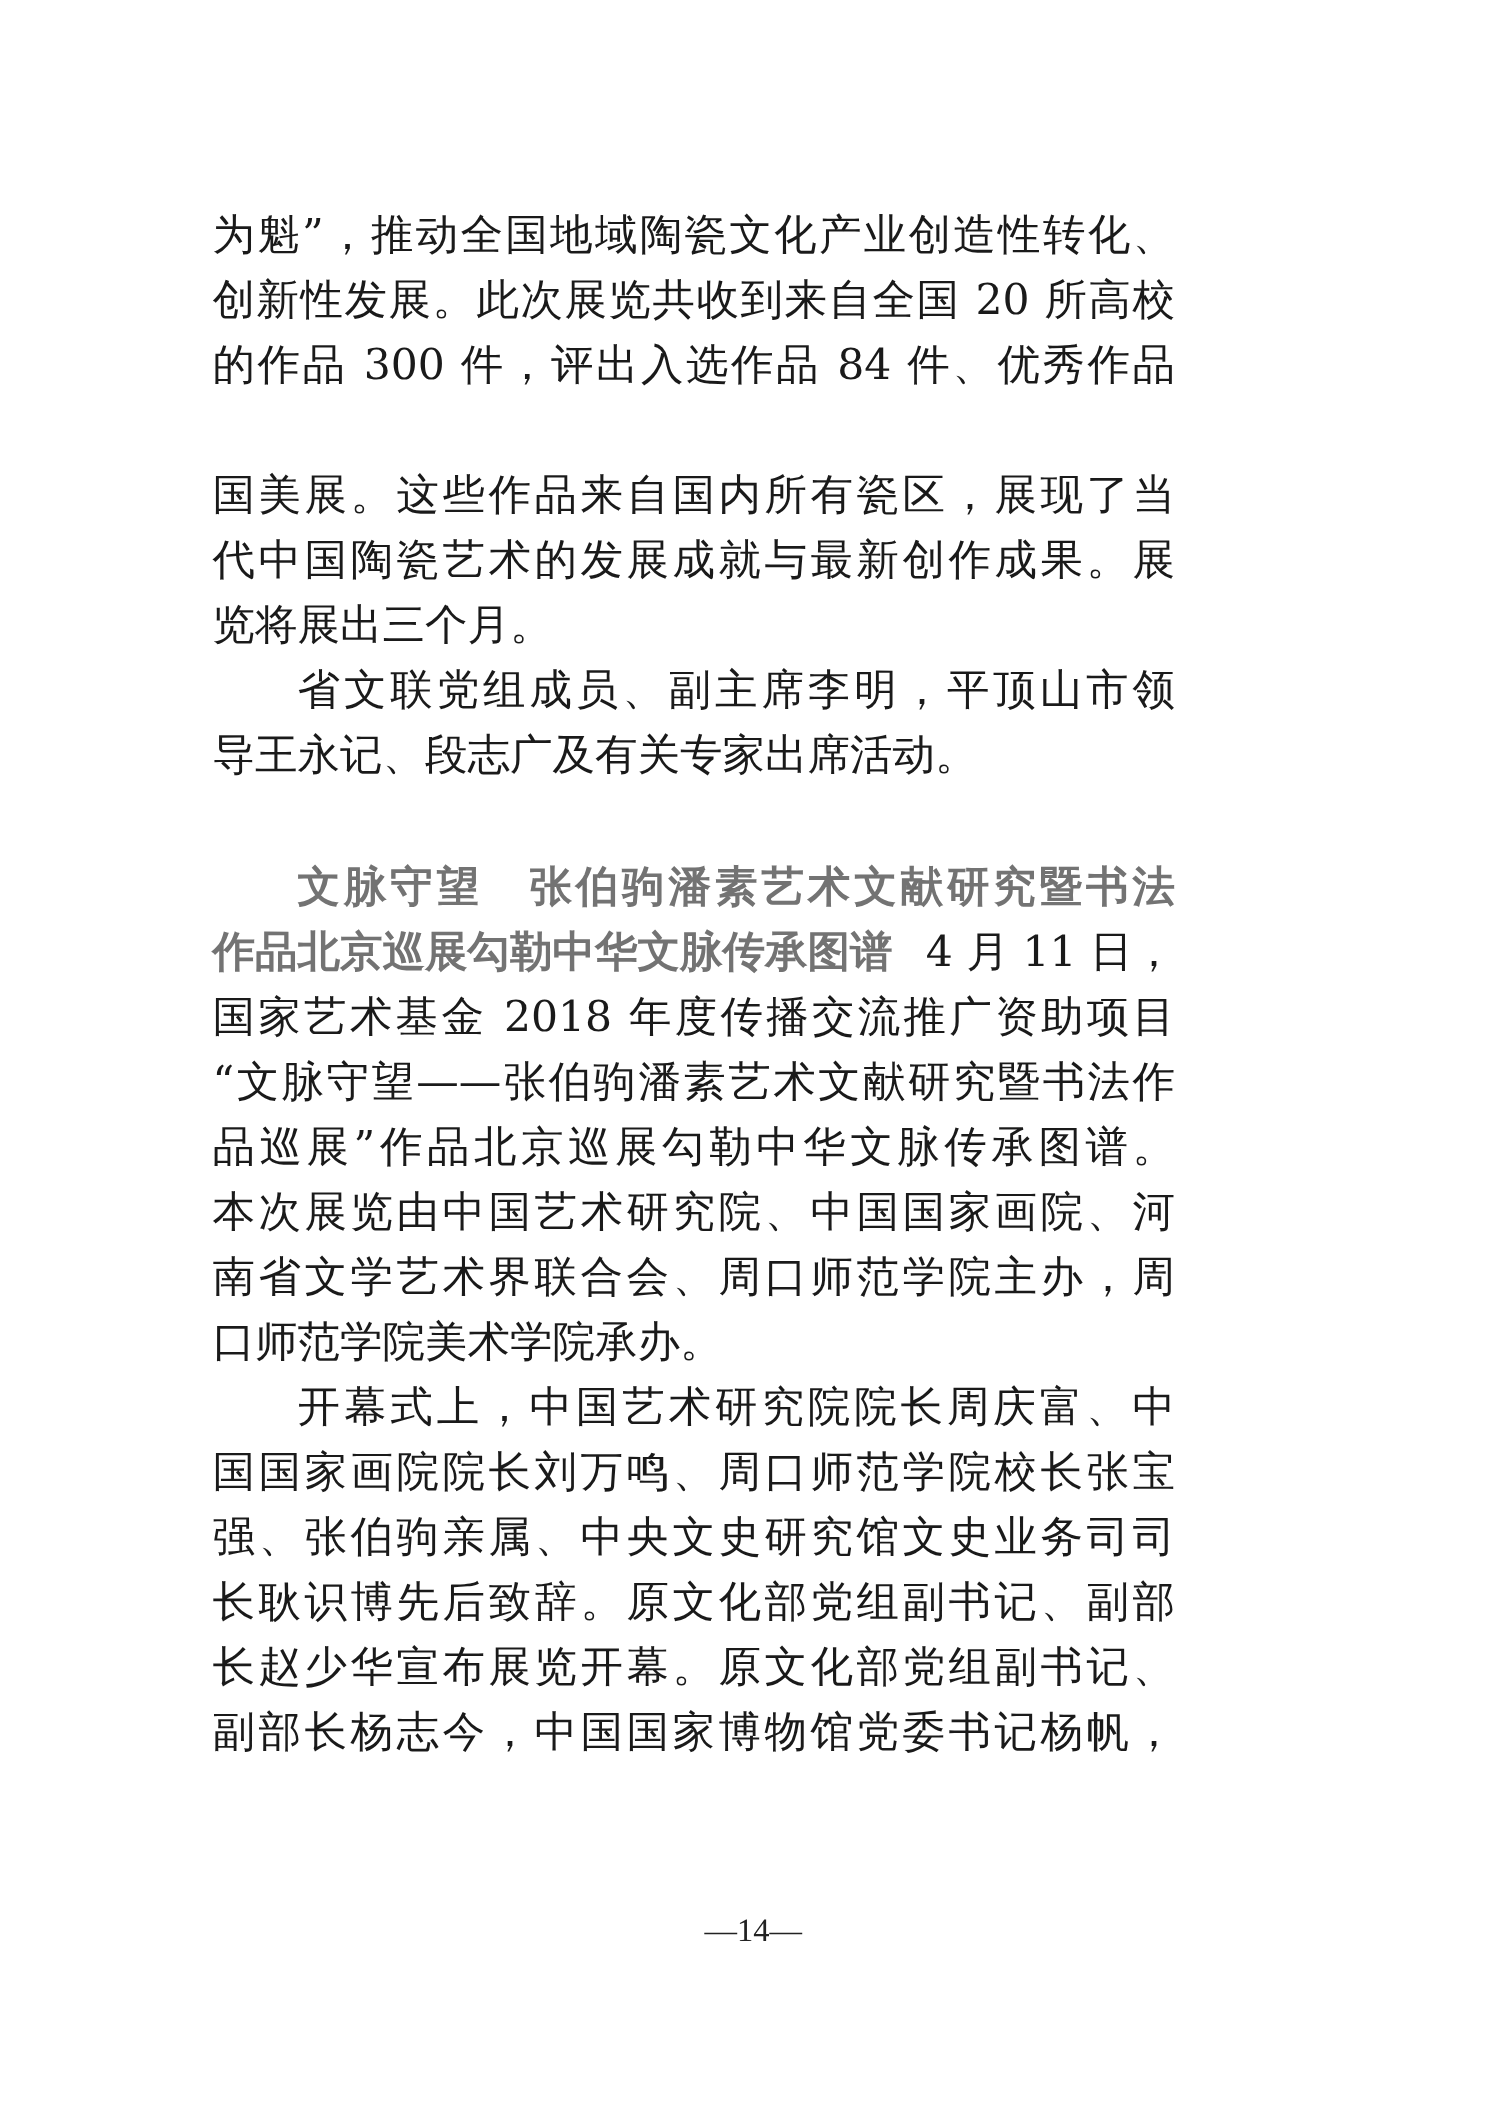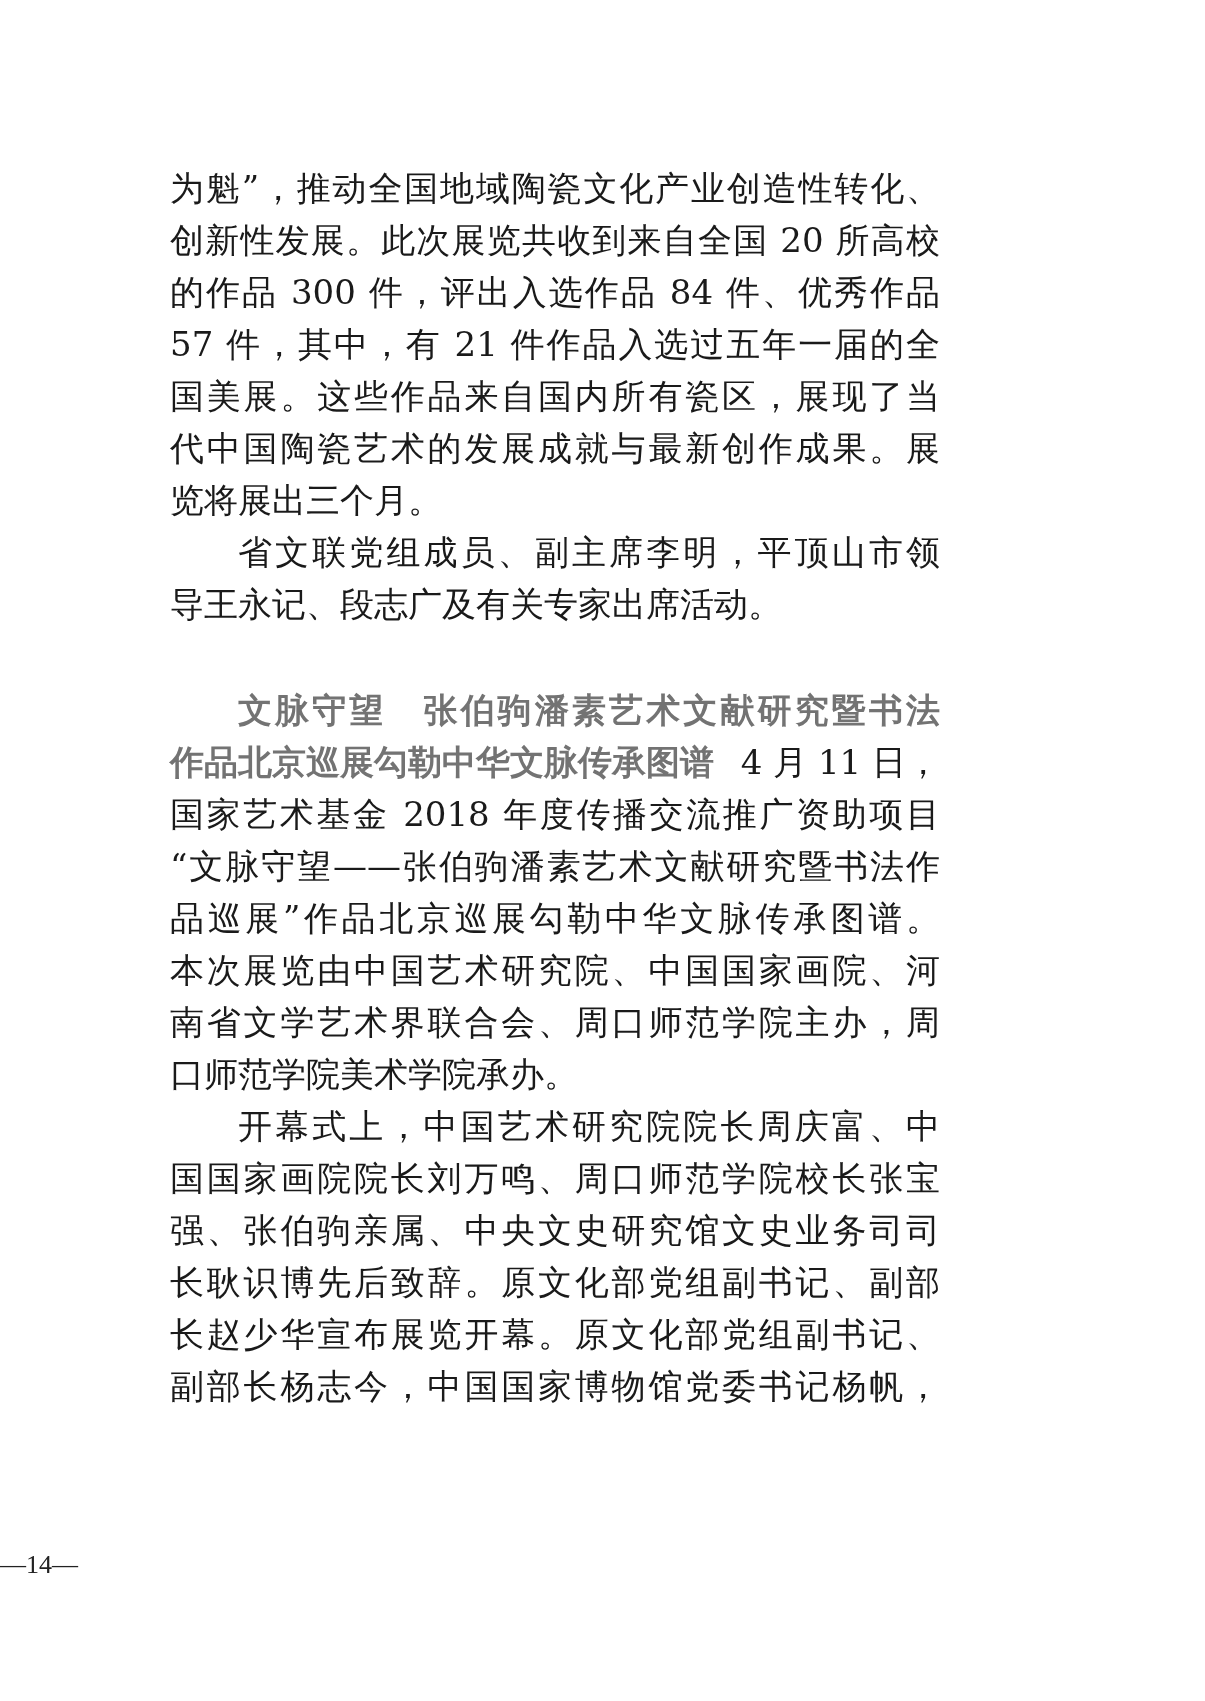--- a/index.html
+++ b/index.html
@@ -17,35 +17,34 @@
     white-space: nowrap;
     text-align: justify;
     text-align-last: justify;
     letter-spacing: 0px;
   }
   .line.last { text-align-last: left; }
   .bold { font-family: "DejaVu Sans", "Liberation Sans", sans-serif; font-weight: bold; color: #737373; }
   .page-number {
     position: absolute;
     left: 0; width: 1205px; top: 1530px;
+    text-align: center;
     font-family: "Liberation Serif", "DejaVu Serif", serif;
     font-size: 26px;
     color: #222222;
-    margin-top: 20px;
   }
 </style>
 </head>
 <body>
 
 <div class="page">
 
   <div class="line" style="top:162px">为魁”，推动全国地域陶瓷文化产业创造性转化、</div>
   <div class="line" style="top:214px">创新性发展。此次展览共收到来自全国 20 所高校</div>
   <div class="line" style="top:266px">的作品 300 件，评出入选作品 84 件、优秀作品</div>
-  <div class="line" style="top:318px">57 件，其中，有 21 件作品入选过五年一届的全</div>
   <div class="line" style="top:370px">国美展。这些作品来自国内所有瓷区，展现了当</div>
   <div class="line" style="top:422px">代中国陶瓷艺术的发展成就与最新创作成果。展</div>
   <div class="line last" style="top:474px">览将展出三个月。</div>
   <div class="line" style="top:526px; left:238px; width:702px;">省文联党组成员、副主席李明，平顶山市领</div>
   <div class="line last" style="top:578px">导王永记、段志广及有关专家出席活动。</div>
 
   <div class="line bold" style="top:684px; left:238px; width:702px;">文脉守望　张伯驹潘素艺术文献研究暨书法</div>
   <div class="line" style="top:736px; text-align:left; text-align-last:left;">
     <span class="bold">作品北京巡展勾勒中华文脉传承图谱</span><span style="display:inline-block; width:36px;"></span><span style="position:absolute; right:0;margin-left:35px;">4 月 11 日，</span>
   </div>

